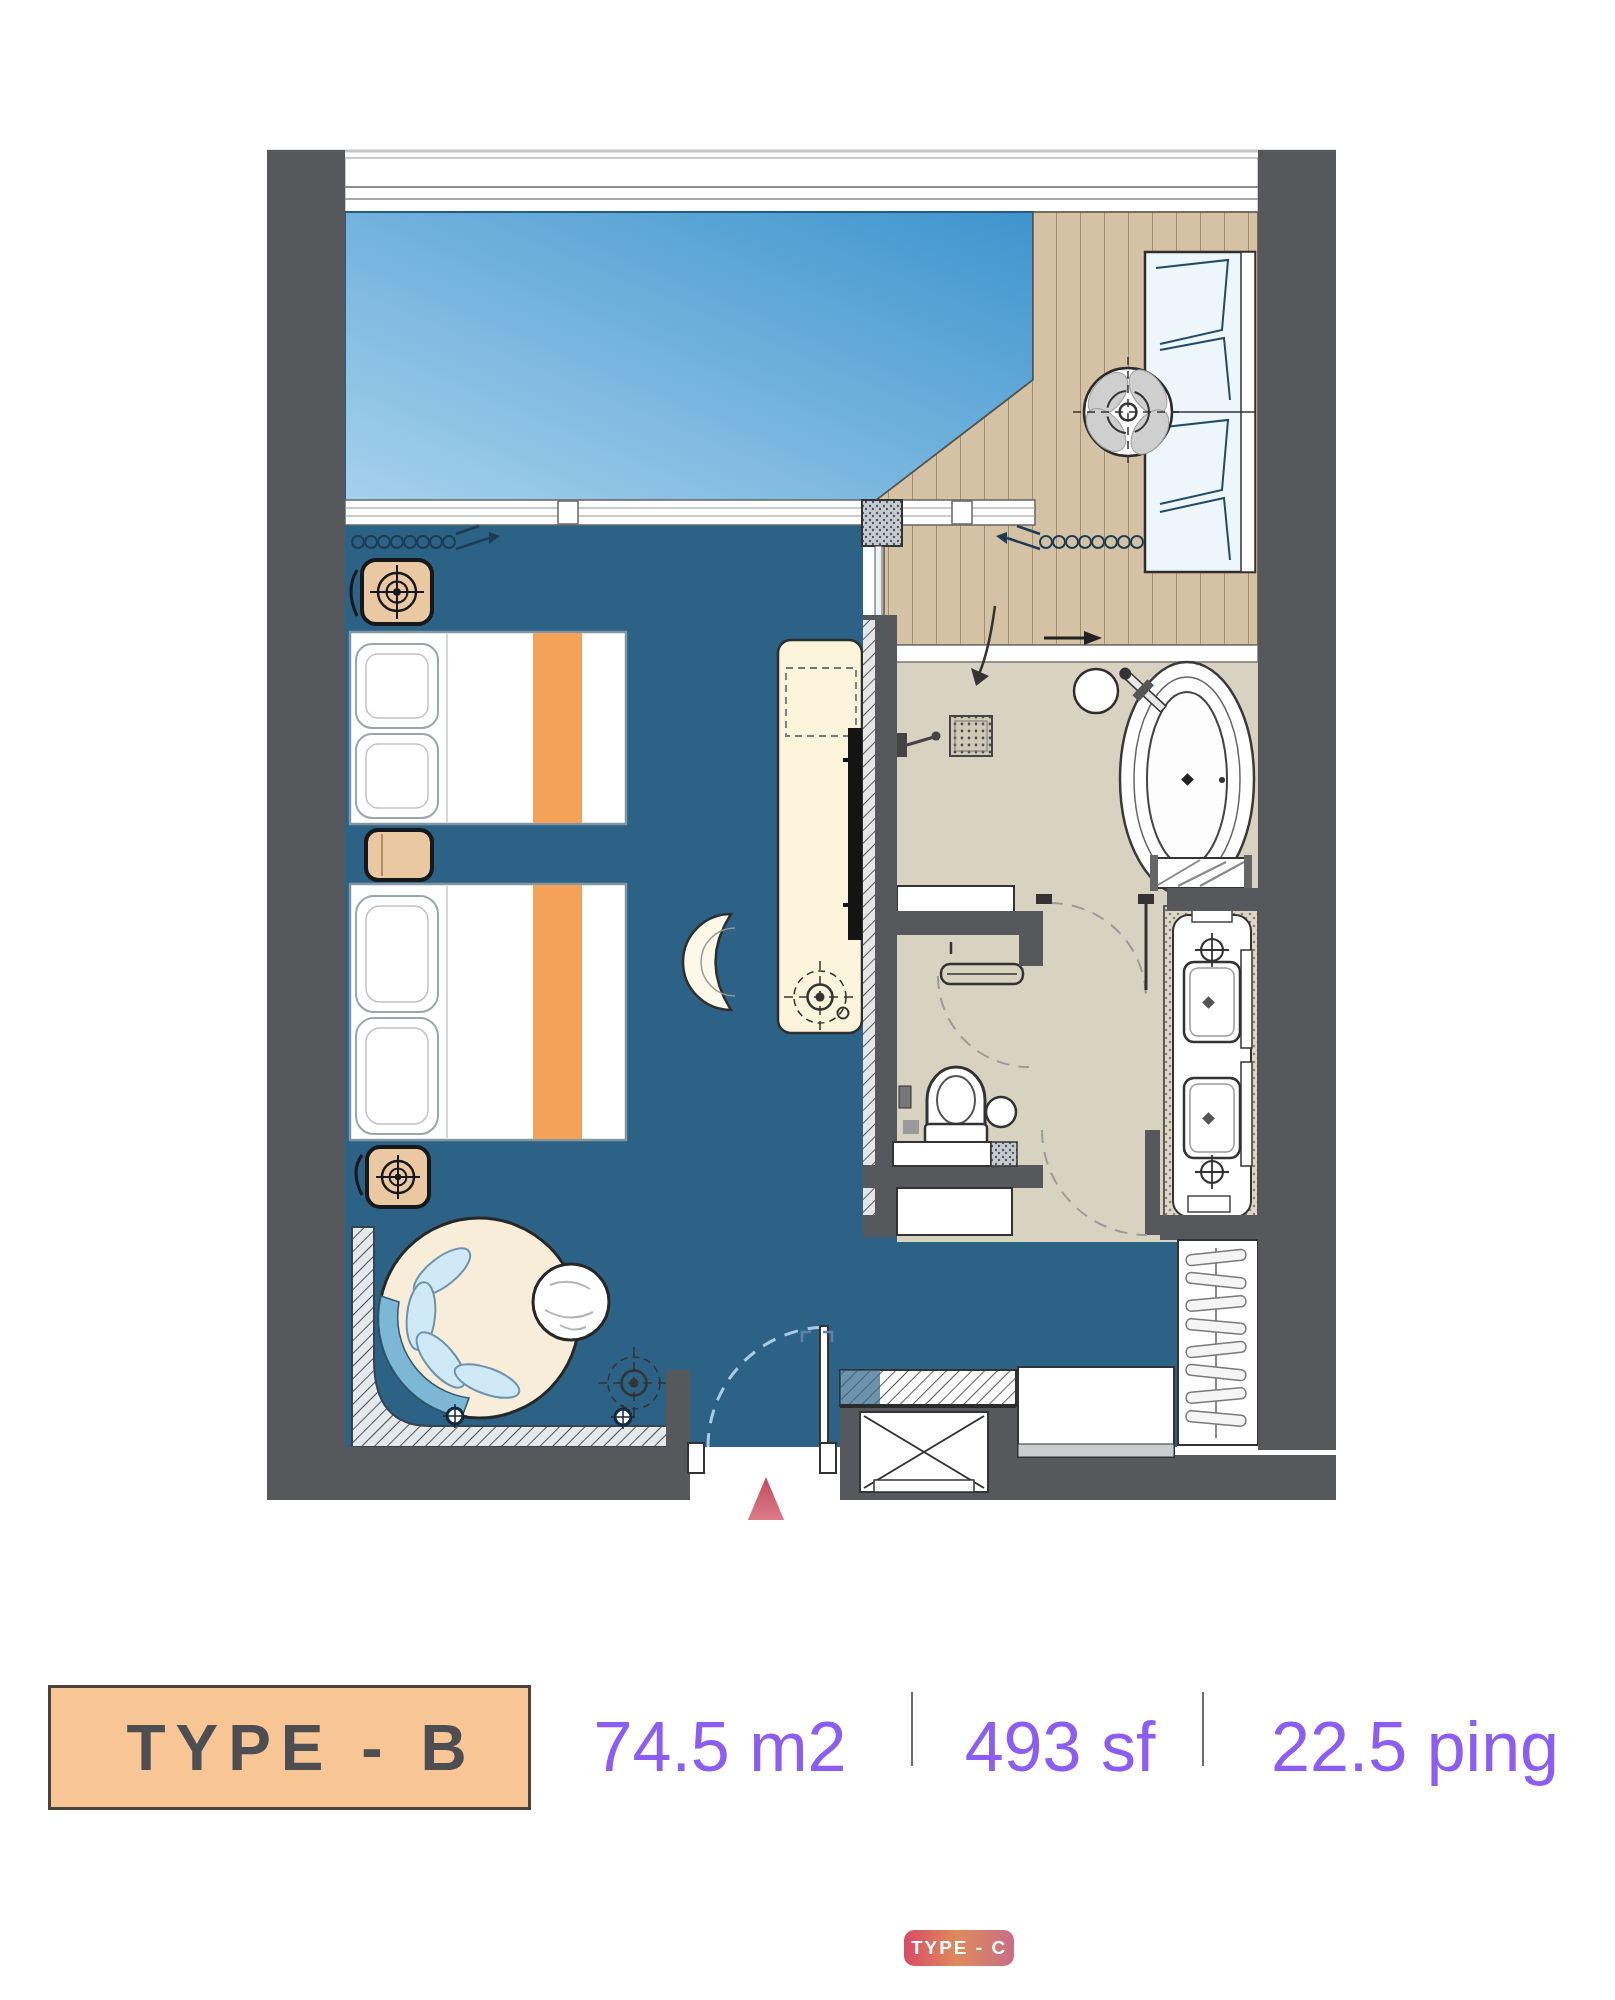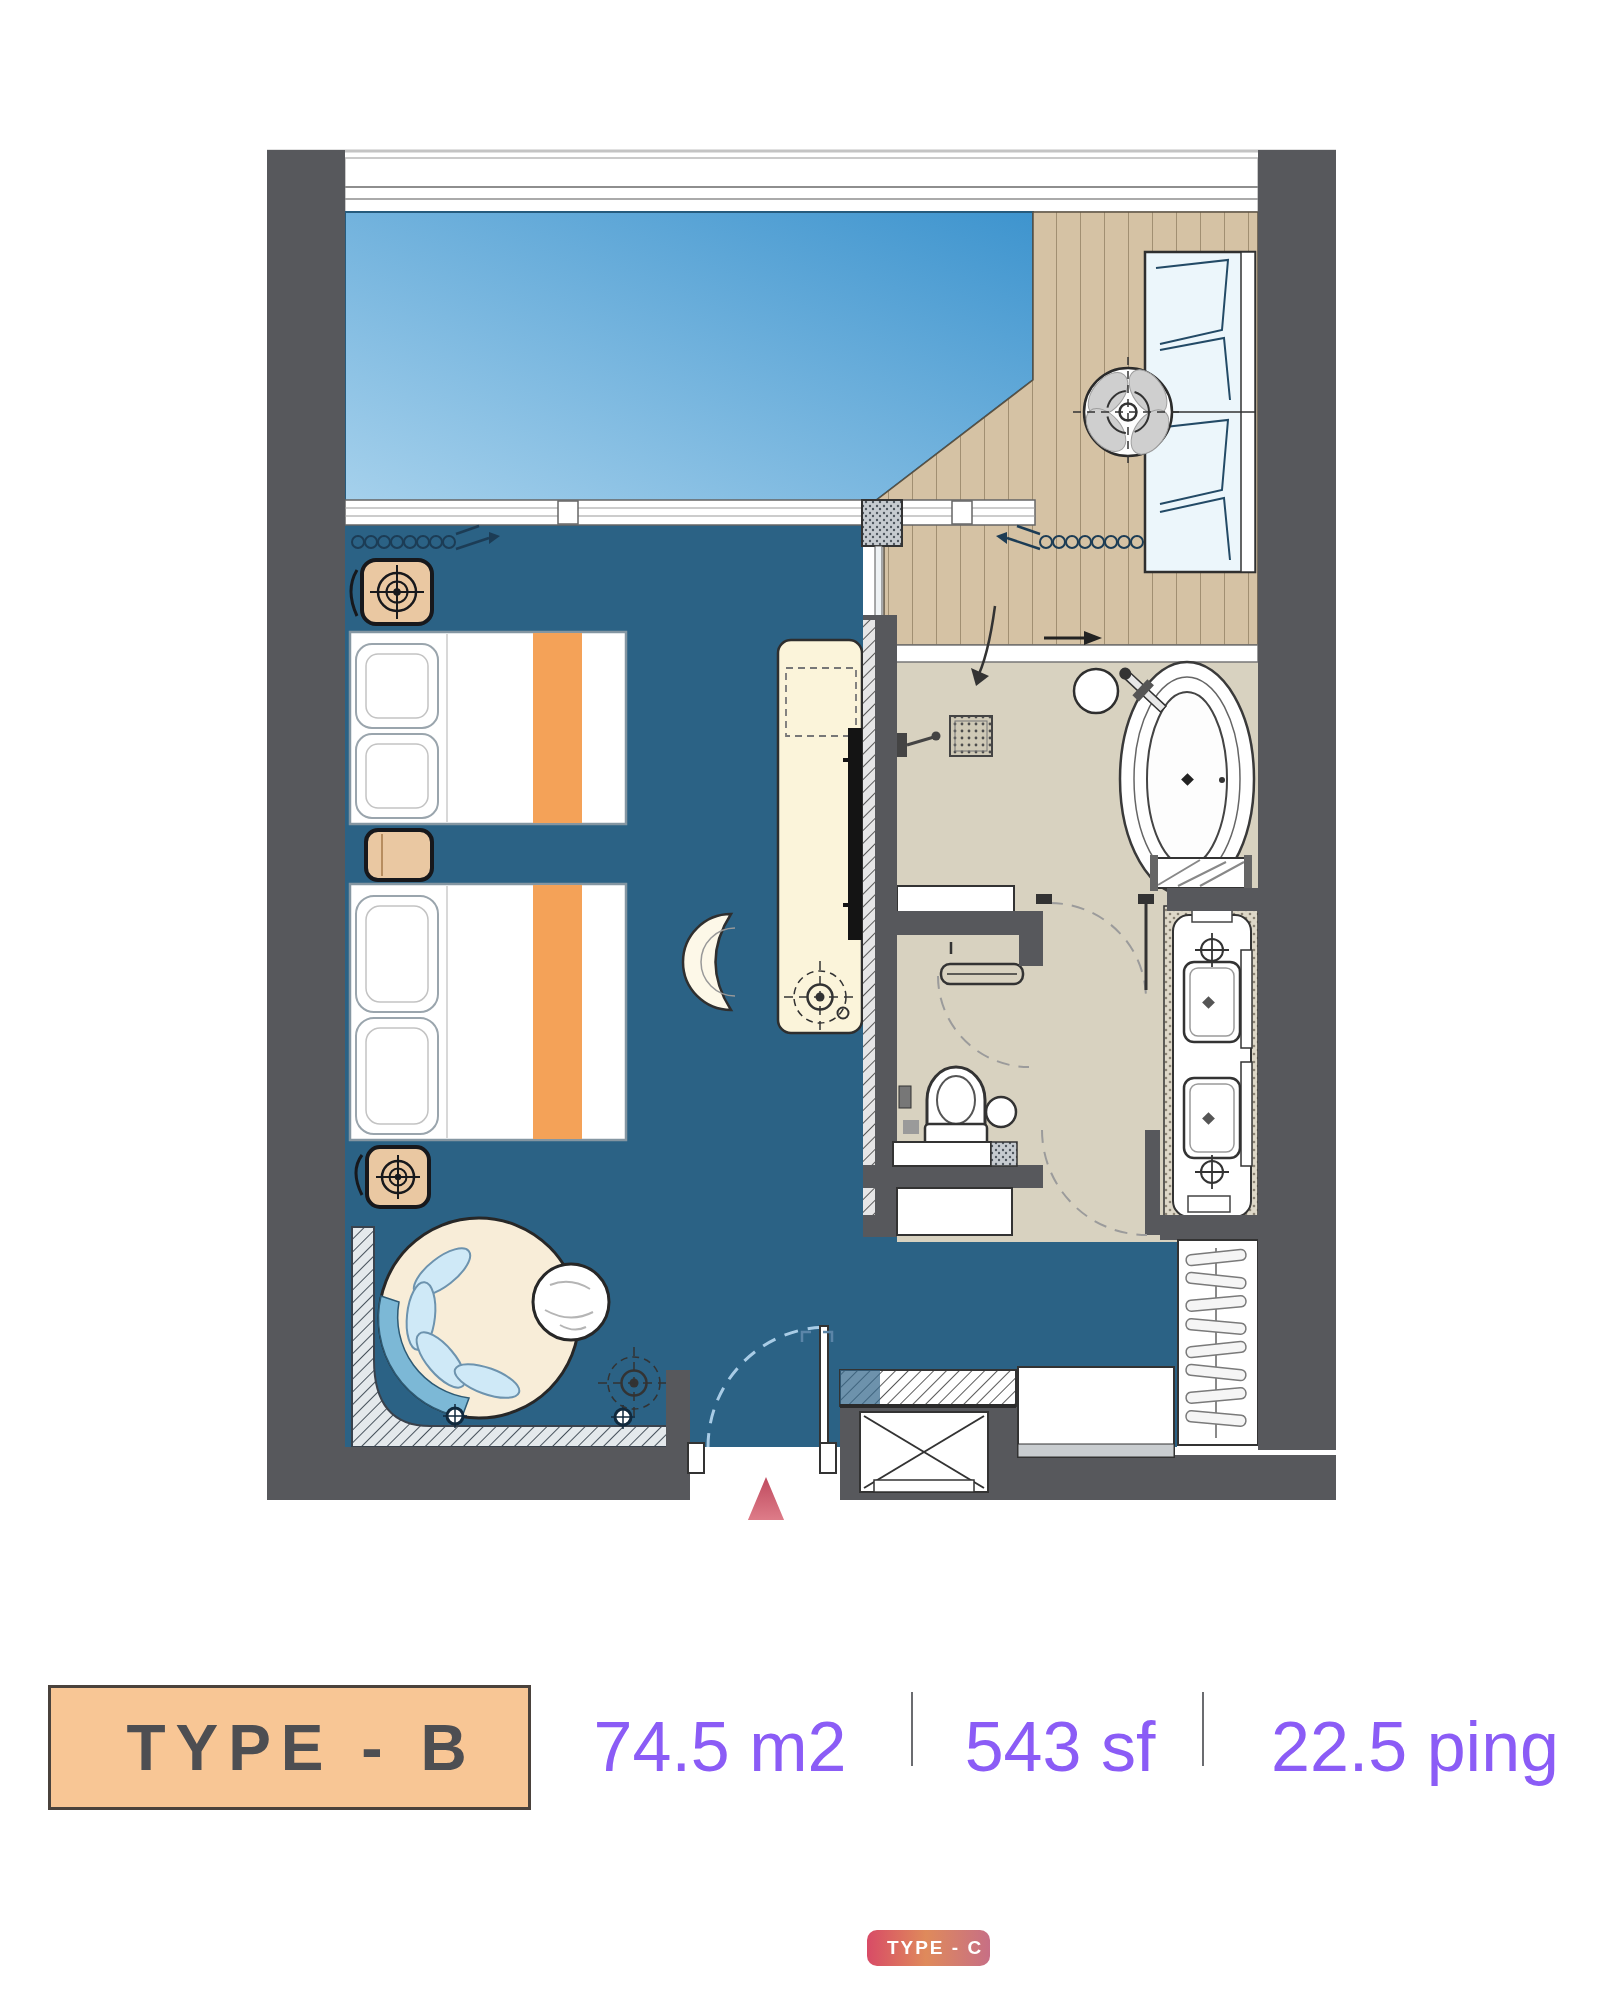--- a/index.html
+++ b/index.html
@@ -11,24 +11,24 @@
     background:#f8c695;border:3px solid #4a423c;box-sizing:border-box;
     display:flex;align-items:center;justify-content:center;
     font-weight:bold;font-size:64px;letter-spacing:10px;color:#4d4e52;padding-left:24px;}
   .spec{position:absolute;top:1685px;height:125px;line-height:125px;
     font-size:70px;color:#8b5cf6;text-align:center;white-space:nowrap;}
   .spec-m2{left:560px;width:320px;}
   .spec-sf{left:930px;width:260px;}
   .spec-ping{left:1240px;width:350px;}
   .spec-div{position:absolute;top:1692px;width:2px;height:74px;background:#6b6c70;}
   .div1{left:911px;} .div2{left:1202px;}
-  .type-c-badge{position:absolute;left:867px;top:1930px;width:110px;height:36px;
+  .type-c-badge{position:absolute;left:904px;top:1930px;width:110px;height:36px;
     border-radius:10px;background:linear-gradient(90deg,#d84b66,#df8a5b 48%,#c76f85);
     color:#ffffff;font-weight:bold;font-size:19px;letter-spacing:2px;
-    display:flex;align-items:center;justify-content:center;padding-left:13px;}
+    display:flex;align-items:center;justify-content:center;}
 </style>
 </head>
 <body>
 
 <div class="page">
 
 <svg class="plan-svg" width="1615" height="1520" viewBox="0 0 1615 1520">
   <defs>
     <linearGradient id="poolGrad" x1="0" y1="1" x2="1" y2="0">
       <stop offset="0" stop-color="#a6d1ec"></stop>
@@ -377,21 +377,21 @@
   </g>
 
   <polygon points="766,1477 795,1546 766,1521 737,1546" fill="url(#arrowGrad)"></polygon>
 </svg>
 
 <div class="type-box">
   <span>TYPE - B</span>
 </div>
 <div class="spec spec-m2">74.5 m2</div>
 <div class="spec-div div1"></div>
-<div class="spec spec-sf">543 sf</div>
+<div class="spec spec-sf">493 sf</div>
 <div class="spec-div div2"></div>
 <div class="spec spec-ping">22.5 ping</div>
 
 <div class="type-c-badge">
   <span>TYPE - C</span>
 </div>
 
 </div>
 
 </body></html>

